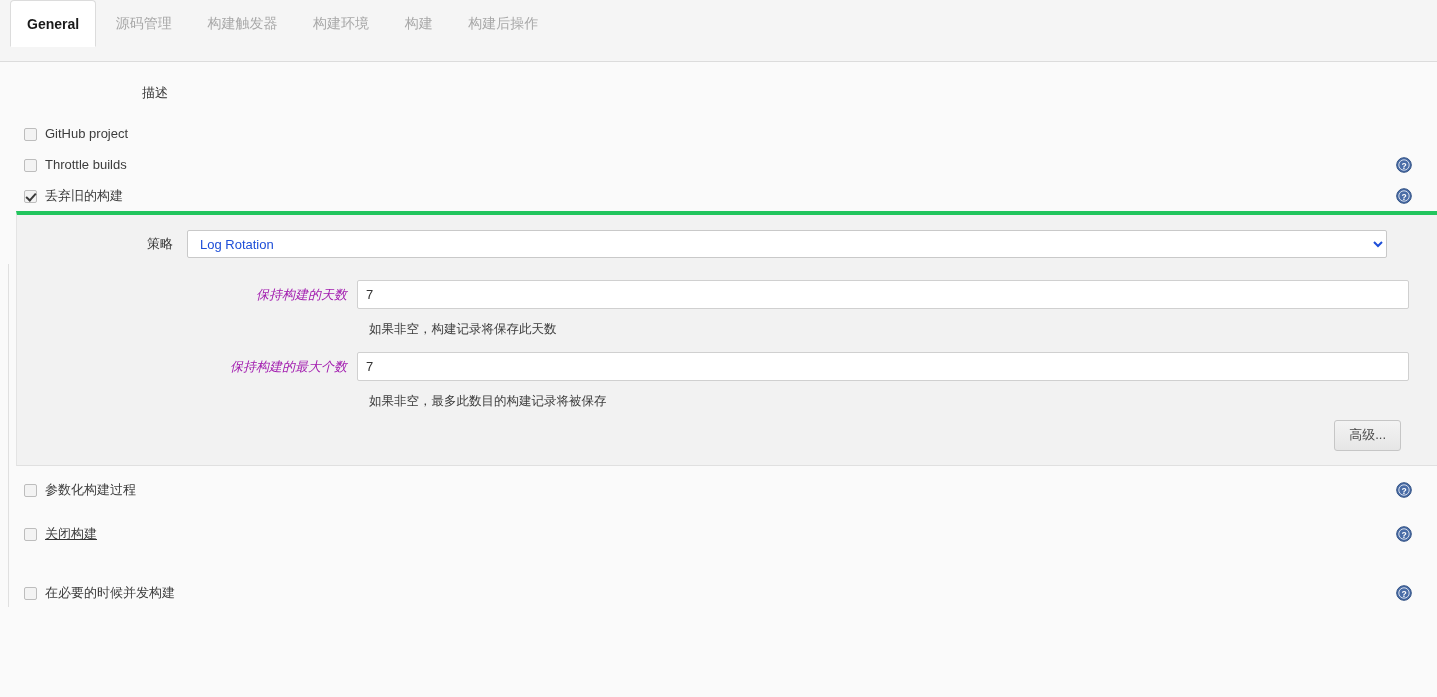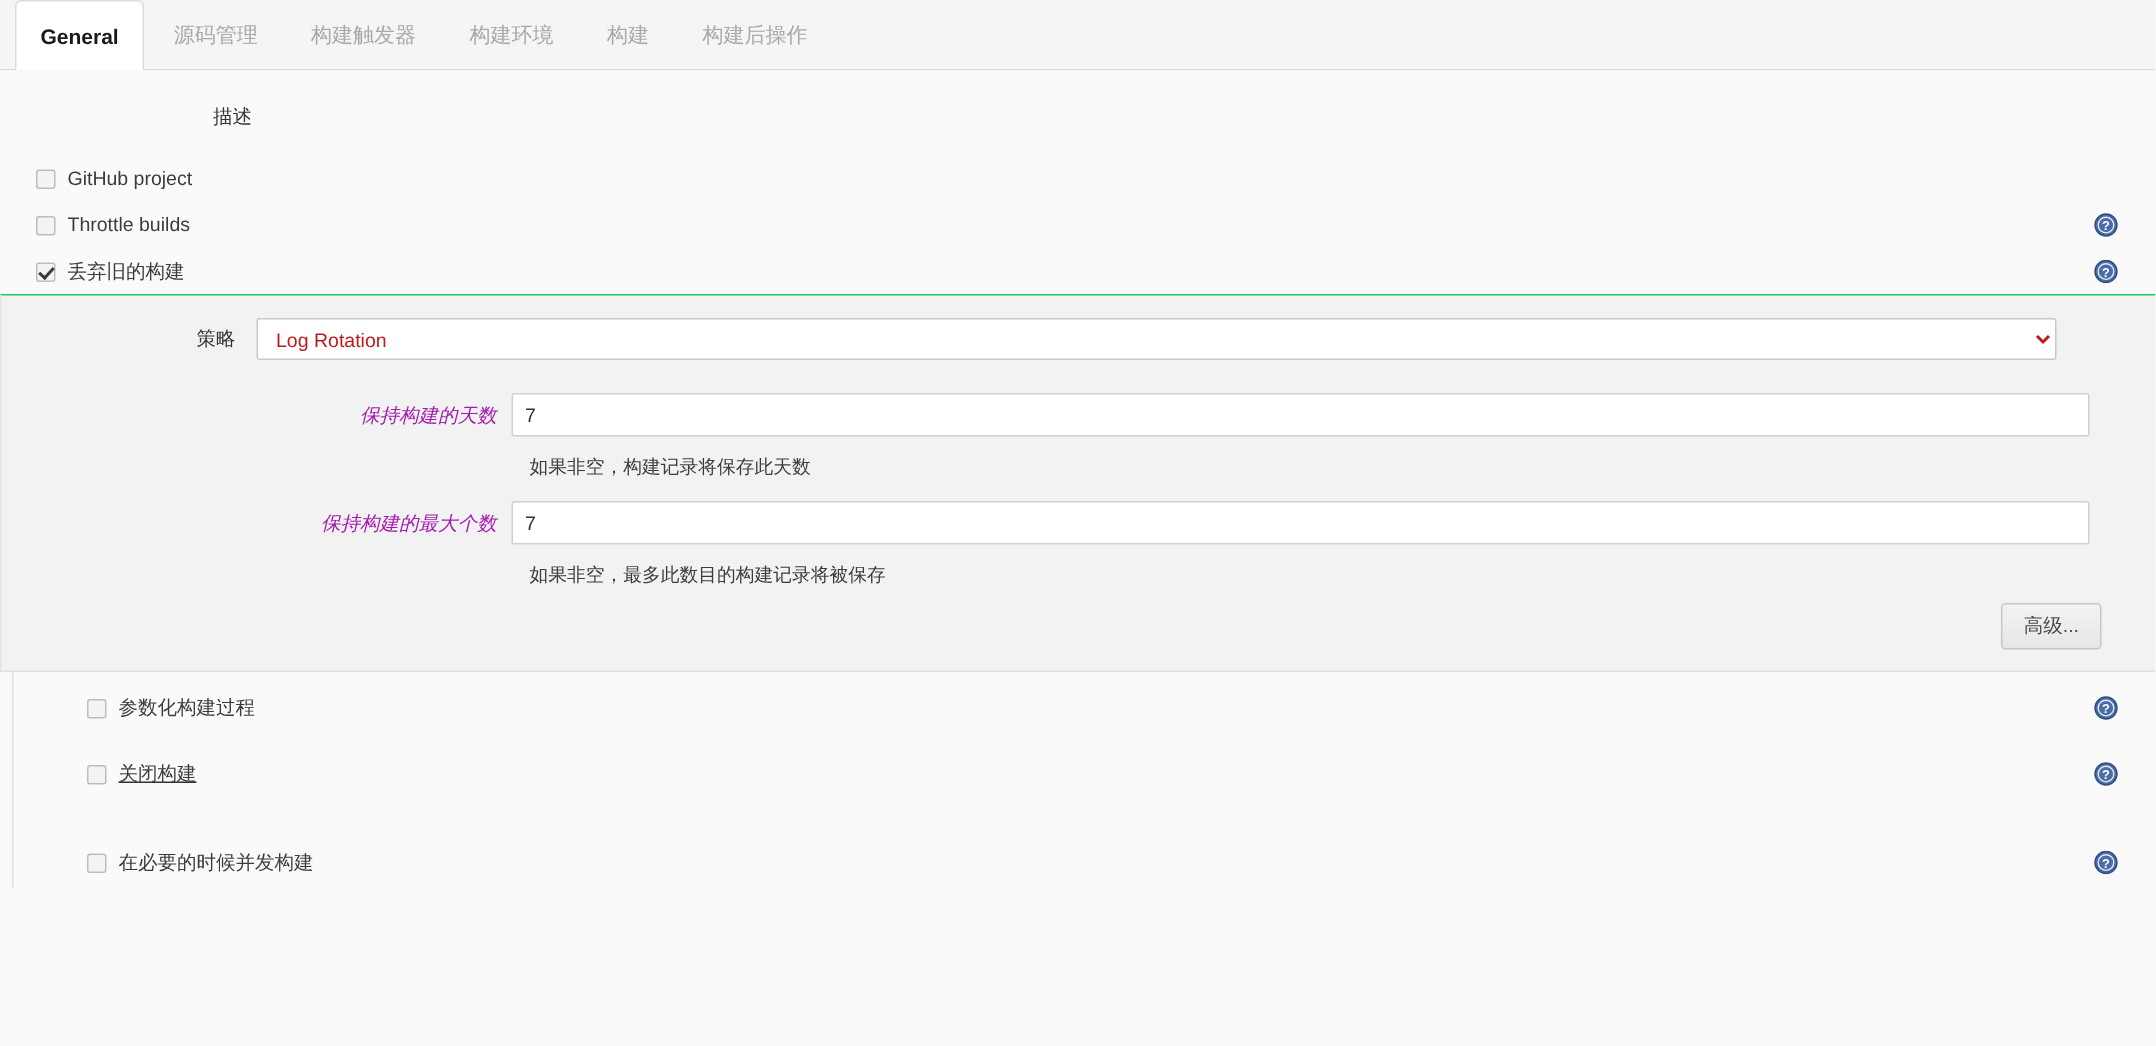--- a/index.html
+++ b/index.html
@@ -12,21 +12,21 @@
     background: #fafafa;
     font-family: "Liberation Sans", "DejaVu Sans", sans-serif;
     font-size: 13px;
     color: #333;
     overflow: hidden;
   }
 
   
   .tabbar {
     position: relative;
-    height: 47px;
+    height: 62px;
     background: #f5f5f5;
     border-bottom: 1px solid #dcdcdc;
     box-sizing: border-box;
     padding-left: 10px;
   }
   .tab {
     display: inline-block;
     padding: 13px 16px 12px 16px;
     font-size: 14px;
     color: #a8a8a8;
@@ -160,23 +160,23 @@
     top: 50%;
     transform: translateY(-50%);
     width: 16px;
     height: 16px;
     cursor: pointer;
   }
 
   
   .panel {
     background: #f2f2f2;
-    border-top: 1px solid #22c55e;
+    border-top: 4px solid #22c55e;
     border-bottom: 1px solid #e0e0e0;
-    margin-left: 0;
+    margin-left: 16px;
     border-left: 1px solid #e4e4e4;
     padding: 12px 0 14px 0;
     position: relative;
     box-sizing: border-box;
   }
   .panel-row {
     display: flex;
     align-items: center;
     padding: 3px 0;
   }
@@ -197,21 +197,21 @@
     box-sizing: border-box;
     font-size: 13px;
     color: #a21caf;
     font-style: italic;
   }
   select.jk-select {
     width: 1200px;
     height: 28px;
     font-family: "Liberation Sans", "DejaVu Sans", sans-serif;
     font-size: 13px;
-    color: #b91c1c;
+    color: #1d4ed8;
     background: #ffffff;
     border: 1px solid #c9c9c9;
     border-radius: 2px;
     padding-left: 8px;
     box-sizing: border-box;
   }
   input.jk-input {
     width: 1052px;
     height: 29px;
     font-family: "Liberation Sans", "DejaVu Sans", sans-serif;
@@ -320,21 +320,21 @@
       <div class="sub-label">保持构建的最大个数</div>
       <input class="jk-input" type="text" value="7" style="">
     </div>
     <div class="hint">如果非空，最多此数目的构建记录将被保存</div>
 
     <div class="btn-row">
       <button class="adv-btn">高级...</button>
     </div>
   </div>
 
-  <div style="margin-top:8px;padding-left:34px;">
+  <div style="margin-top:8px;">
     <div class="cb-row">
       <span class="cbox"></span>
       <span class="cb-label">参数化构建过程</span>
       <span class="help-icon">
         <svg width="16" height="16" viewBox="0 0 16 16">
           <circle cx="8" cy="8" r="7.3" fill="#4a6da7" stroke="#2f4f82" stroke-width="1"></circle>
           <circle cx="8" cy="8" r="5.2" fill="none" stroke="#ffffff" stroke-width="0.9" opacity="0.85"></circle>
           <text x="8" y="11.6" font-size="8.5" font-family="'Liberation Sans',sans-serif" font-weight="bold" fill="#ffffff" text-anchor="middle">?</text>
         </svg>
       </span>

